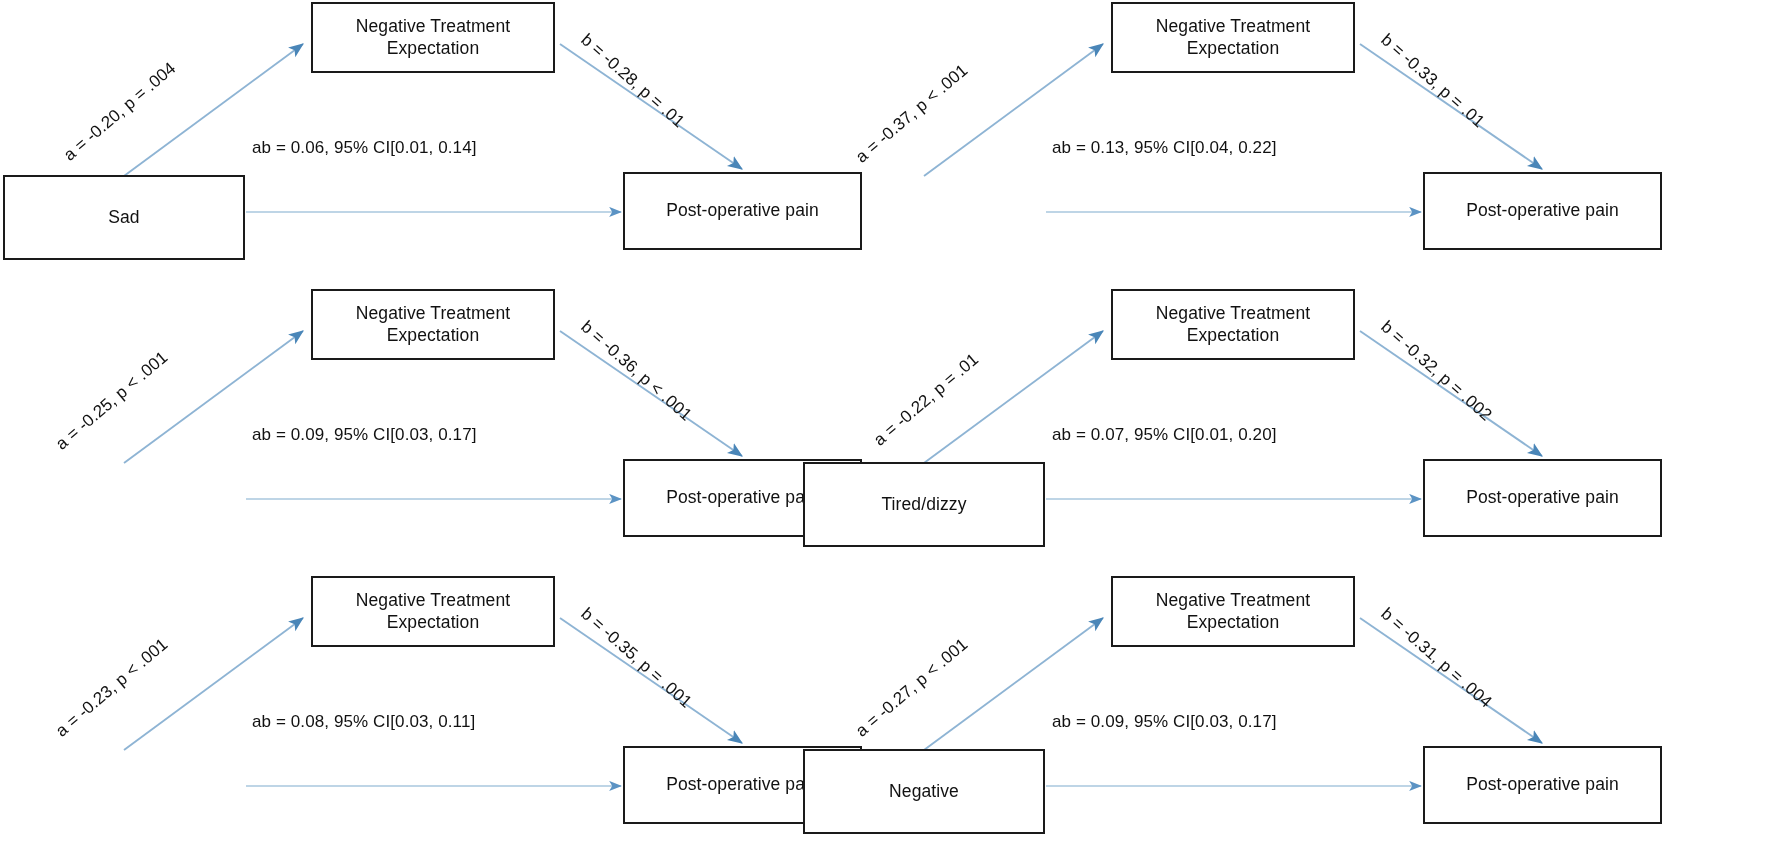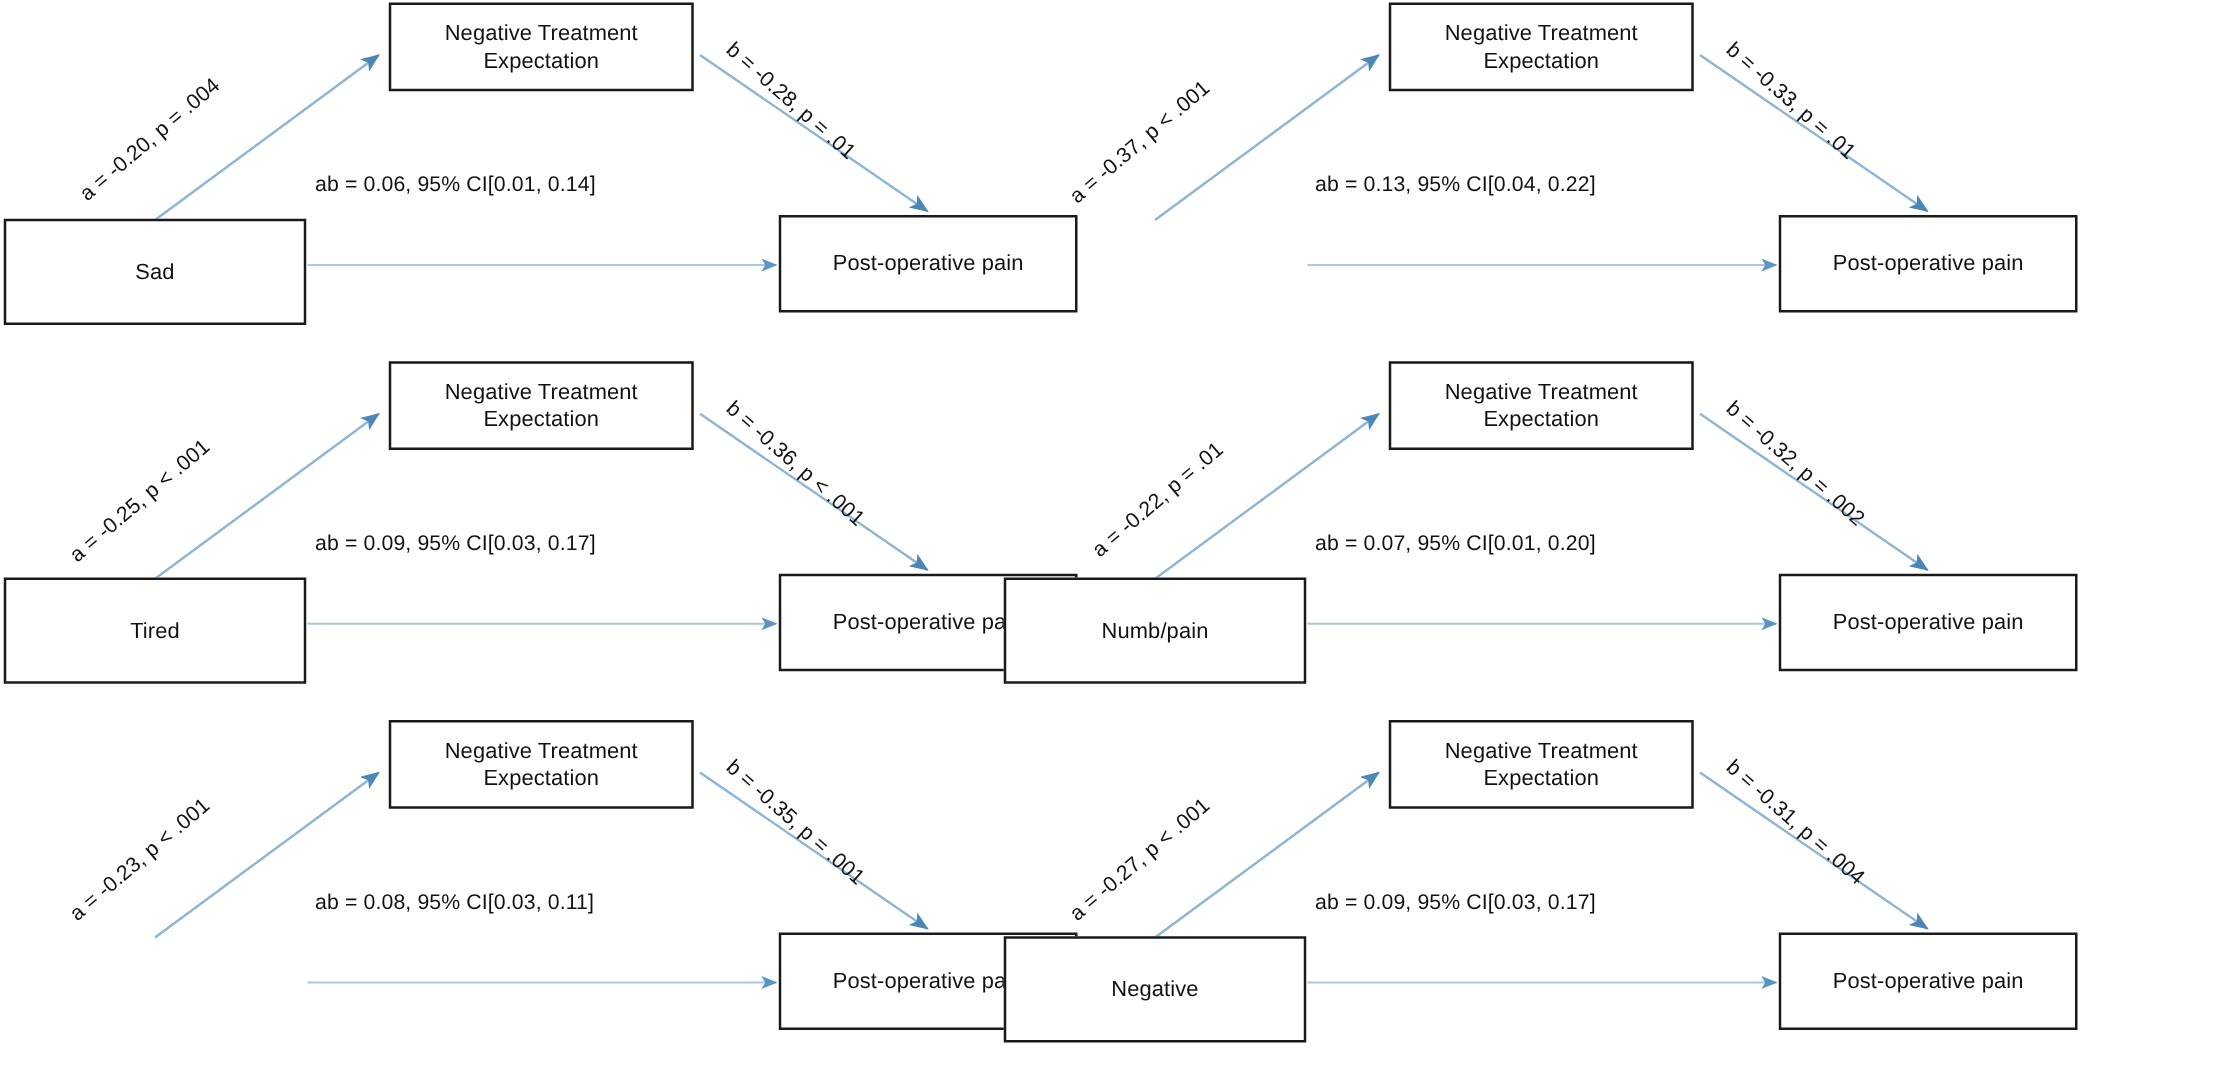--- a/index.html
+++ b/index.html
@@ -72,42 +72,39 @@
 
   <div class="panel" style="left:0px;top:287px;">
     <svg class="edges" viewBox="0 0 886 289">
       <line x1="124" y1="176" x2="303" y2="44" stroke="#8EB4D4" stroke-width="1.9" marker-end="url(#ah0)"></line>
       <line x1="560" y1="44" x2="742" y2="169" stroke="#8EB4D4" stroke-width="1.9" marker-end="url(#ah0)"></line>
       <line x1="246" y1="212" x2="621" y2="212" stroke="#A9C7DE" stroke-width="1.6" marker-end="url(#ah0f)"></line>
     </svg>
     <div class="node mediator">
       <span><span>Negative Treatment</span><br><span>Expectation</span></span>
     </div>
-    <div class="node source">
-      <span>Tired</span>
-    </div>
     <div class="node outcome">
       <span>Post-operative pain</span>
     </div>
     <div class="edge-label lbl-a" style="left:52px;top:152px;">a = -0.25, p &lt; .001</div>
     <div class="edge-label lbl-b">b = -0.36, p &lt; .001</div>
     <div class="edge-label lbl-ab">ab = 0.09, 95% CI[0.03, 0.17]</div>
   </div>
 
   <div class="panel" style="left:800px;top:287px;">
     <svg class="edges" viewBox="0 0 886 289">
       <line x1="124" y1="176" x2="303" y2="44" stroke="#8EB4D4" stroke-width="1.9" marker-end="url(#ah0)"></line>
       <line x1="560" y1="44" x2="742" y2="169" stroke="#8EB4D4" stroke-width="1.9" marker-end="url(#ah0)"></line>
       <line x1="246" y1="212" x2="621" y2="212" stroke="#A9C7DE" stroke-width="1.6" marker-end="url(#ah0f)"></line>
     </svg>
     <div class="node mediator">
       <span><span>Negative Treatment</span><br><span>Expectation</span></span>
     </div>
     <div class="node source">
-      <span>Numb/pain</span>
+      <span>Tired/dizzy</span>
     </div>
     <div class="node outcome">
       <span>Post-operative pain</span>
     </div>
     <div class="edge-label lbl-a" style="left:70px;top:148px;">a = -0.22, p = .01</div>
     <div class="edge-label lbl-b">b = -0.32, p = .002</div>
     <div class="edge-label lbl-ab">ab = 0.07, 95% CI[0.01, 0.20]</div>
   </div>
 
   <div class="panel" style="left:0px;top:574px;">

